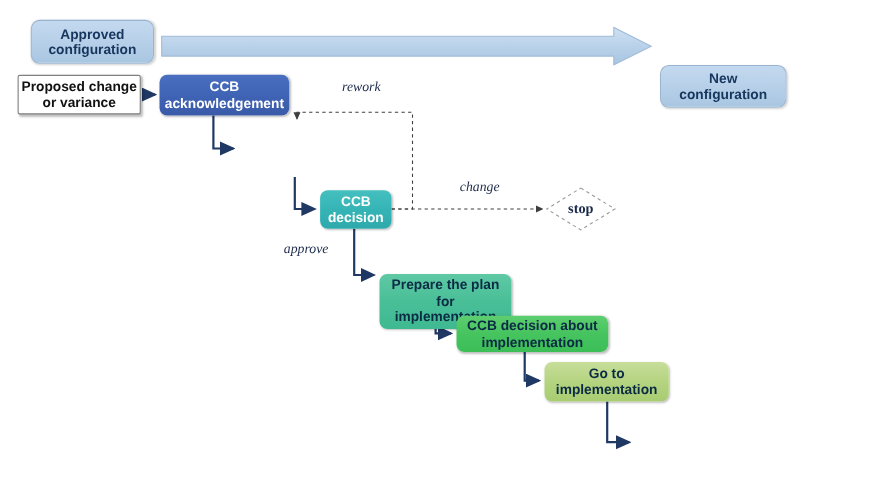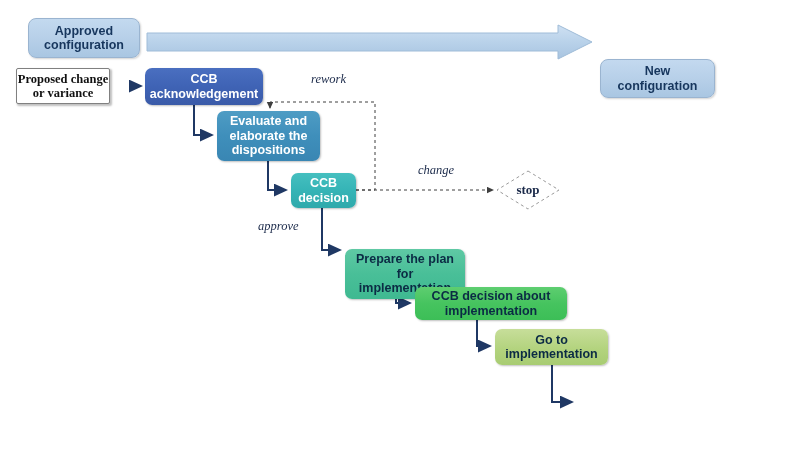--- a/index.html
+++ b/index.html
@@ -127,38 +127,35 @@
 
     <polygon points="528,171 559,190 528,209 497,190" fill="#ffffff" stroke="#9a9a9a" stroke-width="1" stroke-dasharray="3,3"></polygon>
   </svg>
 
   <div class="node rounded endpoint" style="left:28px; top:18px; width:112px; height:40px;">Approved
 configuration</div>
 
   <div class="node rounded endpoint" style="left:600px; top:19px; width:115px; height:39px;margin-top:40px;">New
 configuration</div>
 
-  <div class="node white-box" style="left:16px; top:68px; width:94px; height:36px;font-family:Liberation Serif, serif;">Proposed change
+  <div class="node white-box" style="left:16px; top:68px; width:112px; height:36px;">Proposed change
 or variance</div>
 
   <div class="node rounded n1" style="left:145px; top:68px; width:118px; height:37px;">CCB
 acknowledgement</div>
 
-  <div class="node rounded n2" style="left:217px; top:111px; width:103px; height:50px;">Evaluate and
-elaborate the
-dispositions</div>
 
   <div class="node rounded n3" style="left:291px; top:173px; width:65px; height:35px;">CCB
 decision</div>
 
   <div class="node rounded n4" style="left:345px; top:226px; width:120px; height:50px;">Prepare the plan
 for
 implementation</div>
 
-  <div class="node rounded n5" style="left:415px; top:287px; width:152px; height:33px;">CCB decision about
+  <div class="node rounded n5" style="left:415px; top:287px; width:138px; height:33px;">CCB decision about
 implementation</div>
 
   <div class="node rounded n6" style="left:495px; top:329px; width:113px; height:36px;text-align:center;">Go to
 implementation</div>
 
 
   <div class="stop-text" style="left:508px; top:182px; width:40px; text-align:center;">stop</div>
 
   <div class="edge-label" style="left:311px; top:72px;">rework</div>
 

